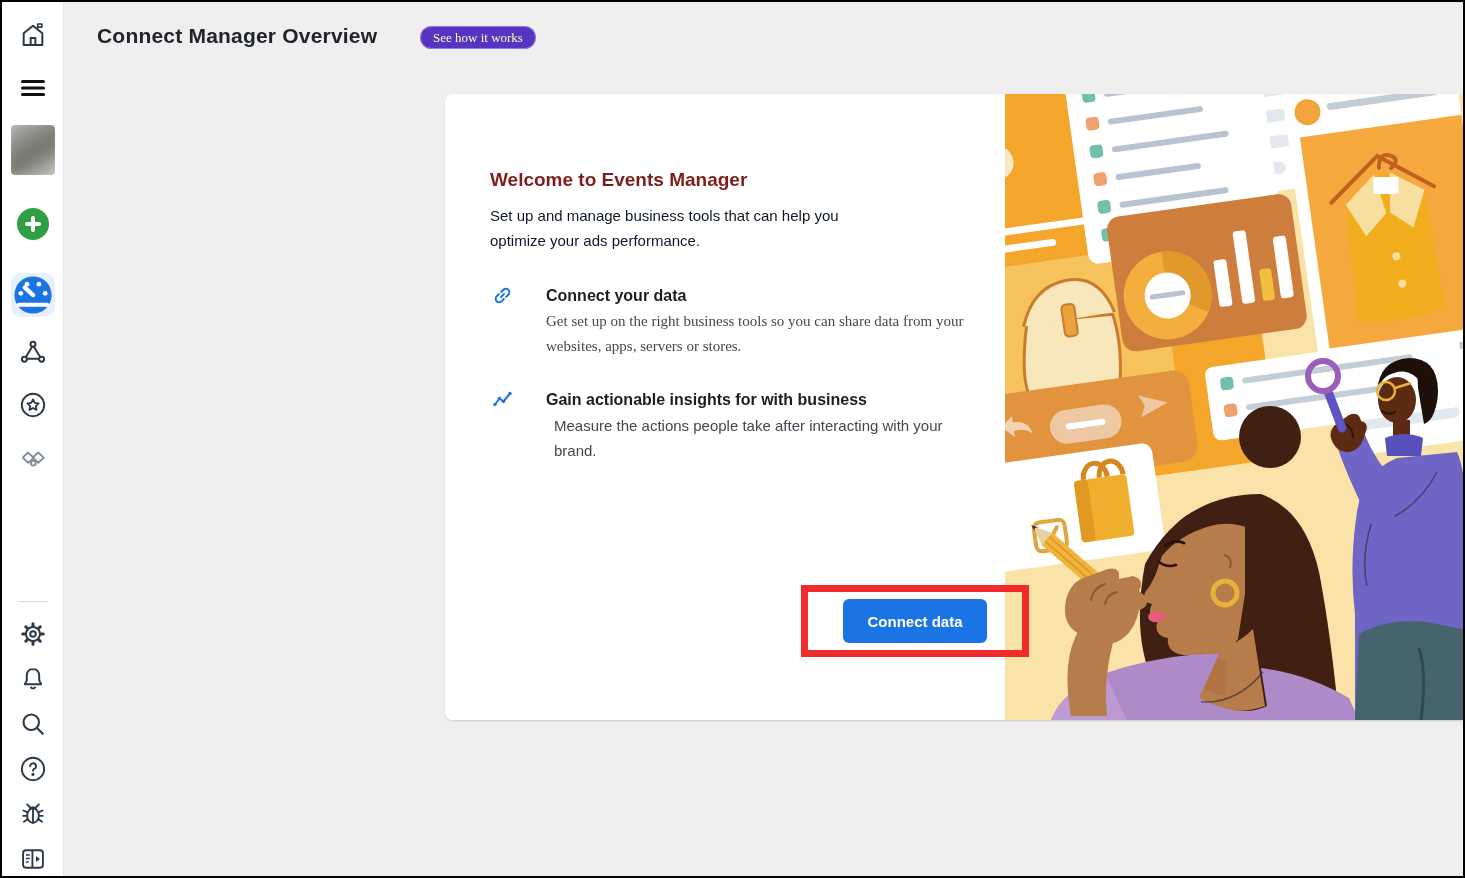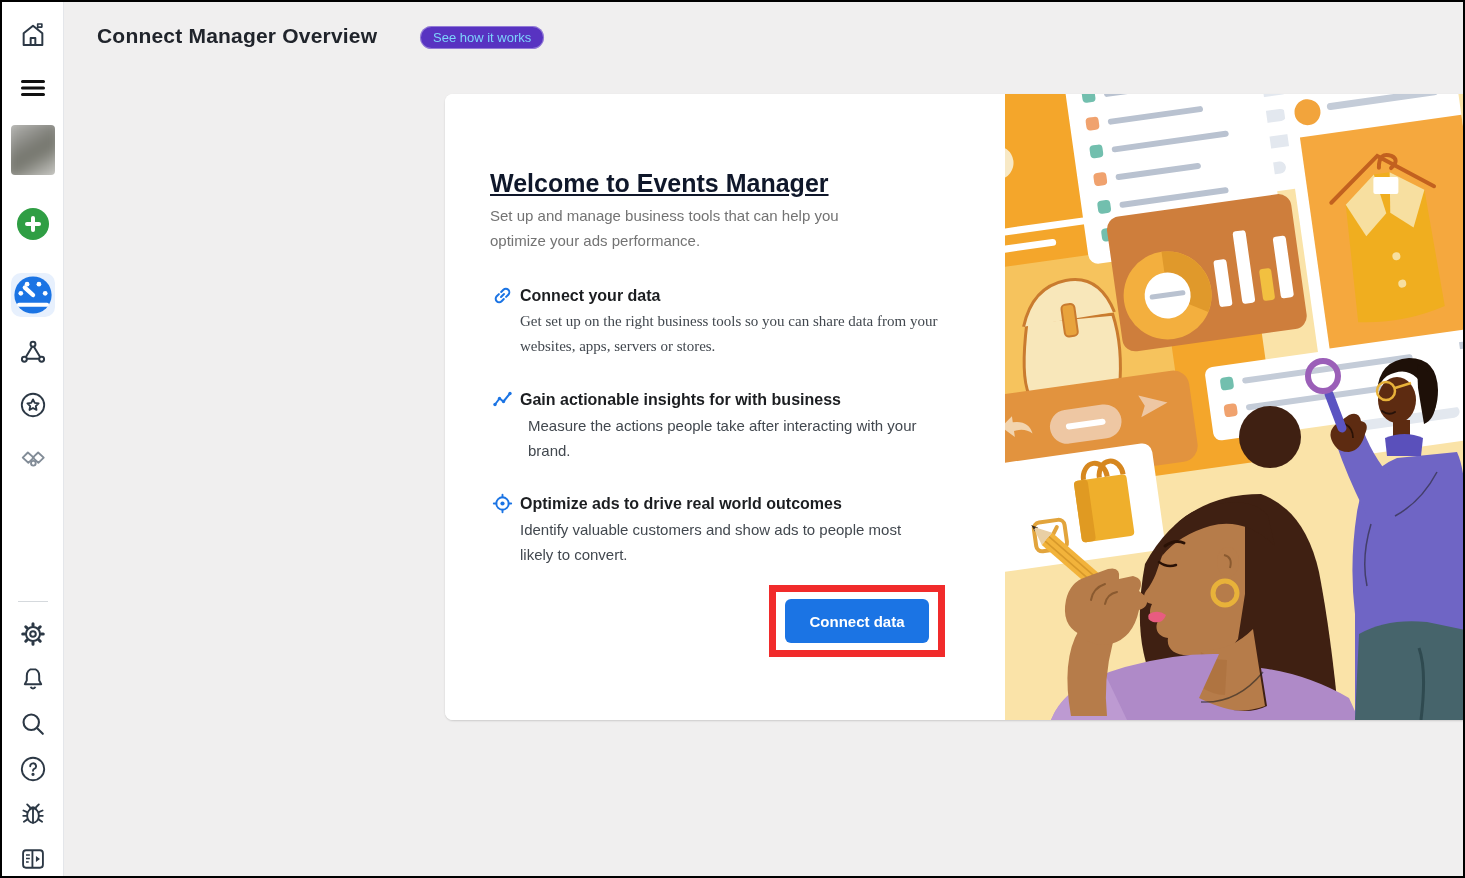--- a/index.html
+++ b/index.html
@@ -13,37 +13,37 @@
   .avatar-wrap{ position:absolute; left:9px; top:123px; width:44px; height:50px; border-radius:4px; overflow:hidden; }
   .avatar-blur{ width:100%; height:100%; background:linear-gradient(150deg,#cfcfcd 0%,#8d8d88 35%,#6e6f66 55%,#b9b9b4 80%,#d8d8d4 100%); filter:blur(5px); transform:scale(1.4); }
   .plus-btn{ position:absolute; left:15px; top:206px; width:32px; height:32px; border-radius:50%; background:#2f9e44; display:flex; align-items:center; justify-content:center; cursor:pointer; }
   .plus-btn:before{ content:""; position:absolute; width:16px; height:3.4px; background:#fff; border-radius:2px; }
   .plus-btn:after{ content:""; position:absolute; width:3.4px; height:16px; background:#fff; border-radius:2px; }
   .gauge-wrap{ position:absolute; left:9px; top:271px; width:44px; height:44px; border-radius:10px; background:#e7f0fd; display:flex; align-items:center; justify-content:center; cursor:pointer; }
   .side-divider{ position:absolute; left:16px; top:599px; width:30px; height:1px; background:#d5d9dd; }
 
   
   .page-title{ position:absolute; left:95px; top:22px; font-size:21px; font-weight:700; color:#20242b; letter-spacing:.2px; }
-  .howit-badge{ position:absolute; left:418px; top:24px; height:23px; line-height:23px; padding:0 13px; border-radius:12px; background:#5833c1; color:#7dd3fc; font-size:13px; cursor:pointer; box-shadow:inset 0 0 0 1px rgba(255,255,255,.35); }
+  .howit-badge{ position:absolute; left:418px; top:24px; height:23px; line-height:23px; padding:0 13px; border-radius:12px; background:#5833c1; color:#fef9c3; font-size:13px; cursor:pointer; box-shadow:inset 0 0 0 1px rgba(255,255,255,.35);font-family:Liberation Serif, serif; }
 
   
   .hero{ position:absolute; left:443px; top:92px; width:1020px; height:626px; background:#fff; border-radius:8px 0 0 8px; box-shadow:0 1px 2px rgba(0,0,0,.15); overflow:hidden; }
   .hero-card{ position:absolute; left:0; top:0; width:560px; height:626px; background:#fff; }
-  .welcome-title{ position:absolute; left:45px; top:75px; font-size:25px; font-weight:700; color:#0f172a;text-decoration:underline; }
-  .welcome-sub{ position:absolute; left:45px; top:109px; width:400px; font-size:15px; line-height:25px; color:#737373; }
+  .welcome-title{ position:absolute; left:45px; top:75px; font-size:19px; font-weight:700; color:#7f1d1d; }
+  .welcome-sub{ position:absolute; left:45px; top:109px; width:400px; font-size:15px; line-height:25px; color:#0f172a; }
   .features{ position:absolute; left:47px; top:190px; }
-  .feature{ display:flex; gap:7px; margin-bottom:29px; }
+  .feature{ display:flex; gap:33px; margin-bottom:29px; }
   .f-icon{ width:21px; height:21px; flex:0 0 21px; margin-top:1px; }
   .f-icon svg{ width:21px; height:21px; }
   .f-title{ font-size:16px; font-weight:700; color:#1c1e21; line-height:23px; }
   .f-desc{ font-size:15px; line-height:25px; color:#42484f; margin-top:2px; }
   .feature:nth-child(1) .f-desc{ width:440px;font-family:Liberation Serif, serif; }
   .feature:nth-child(2) .f-desc{ width:418px;margin-left:8px; }
   .feature:nth-child(3) .f-desc{ width:392px; }
-  .highlight-box{ position:absolute; left:324px; top:491px; width:176px; height:72px; border:7px solid #f12b2b; display:flex; align-items:center; justify-content:center; z-index:3; }
+  .highlight-box{ position:absolute; left:356px; top:491px; width:228px; height:72px; border:7px solid #f12b2b; display:flex; align-items:center; justify-content:center; z-index:3; }
   .connect-btn{ width:144px; height:44px; background:#1b74e4; border:none; border-radius:6px; color:#fff; font-size:15px; font-weight:700; font-family:"Liberation Sans",sans-serif; cursor:pointer; }
   .illustration{ position:absolute; right:0; top:0; width:460px; height:626px; overflow:hidden; }
 </style>
 </head>
 <body>
 
 <div class="screen">
 
   <nav class="sidebar">
     <div class="side-ic" style="top:19px">
@@ -172,33 +172,20 @@
               <circle cx="7.5" cy="9.5" r="1.7" fill="#1b74e4" stroke="none"></circle>
               <circle cx="11.5" cy="12.5" r="1.7" fill="#1b74e4" stroke="none"></circle>
               <circle cx="18" cy="4.5" r="1.7" fill="#1b74e4" stroke="none"></circle>
             </svg>
           </span>
           <div>
             <div class="f-title">Gain actionable insights for with business</div>
             <div class="f-desc">Measure the actions people take after interacting with your brand.</div>
           </div>
         </div>
-        <div class="feature">
-          <span class="f-icon">
-            <svg viewBox="0 0 21 21" fill="none" stroke="#1b74e4" stroke-width="1.9" stroke-linecap="round">
-              <circle cx="10.5" cy="10.5" r="6.2"></circle>
-              <circle cx="10.5" cy="10.5" r="2.1" fill="#1b74e4" stroke="none"></circle>
-              <path d="M10.5 1.8 V4.3 M10.5 16.7 V19.2 M1.8 10.5 H4.3 M16.7 10.5 H19.2"></path>
-            </svg>
-          </span>
-          <div>
-            <div class="f-title">Optimize ads to drive real world outcomes</div>
-            <div class="f-desc">Identify valuable customers and show ads to people most likely to convert.</div>
-          </div>
-        </div>
       </div>
 
       <div class="highlight-box">
         <button class="connect-btn">Connect data</button>
       </div>
     </div>
 
     <div class="illustration">
       <svg viewBox="0 0 460 626" width="460" height="626">
         <rect width="460" height="626" fill="#fae3a8"></rect>

